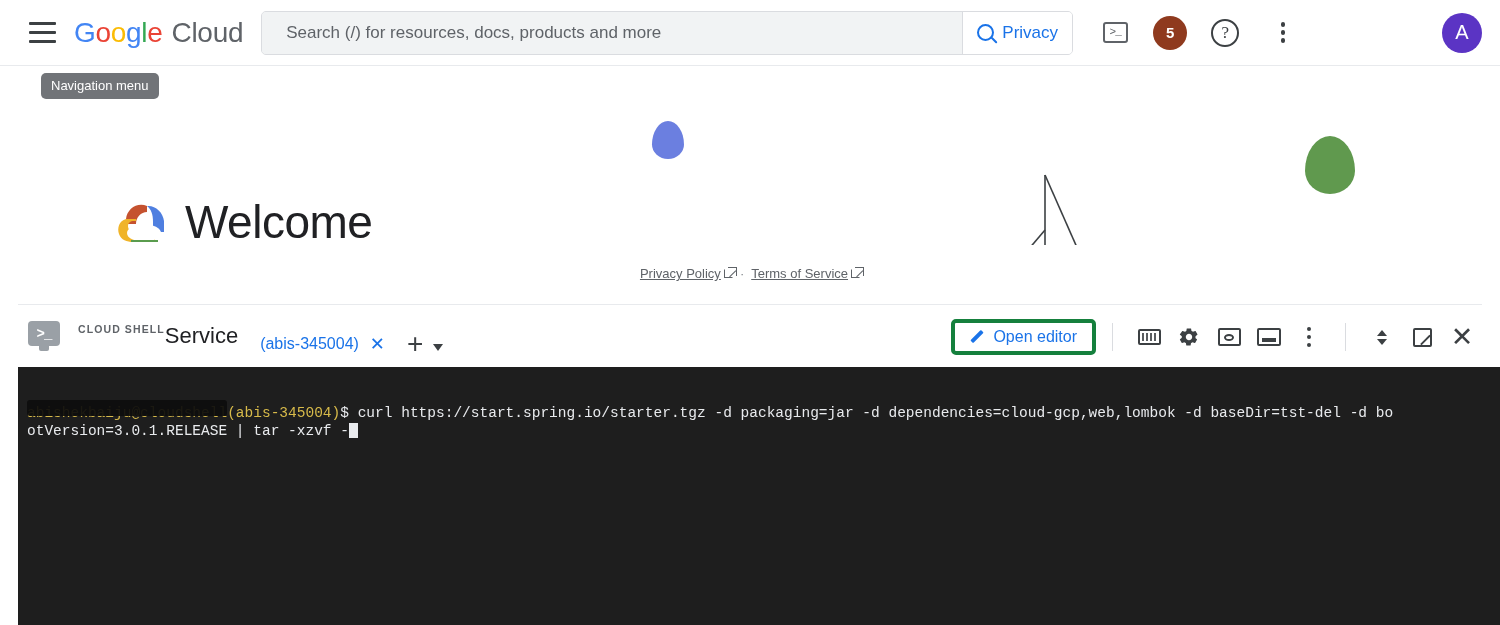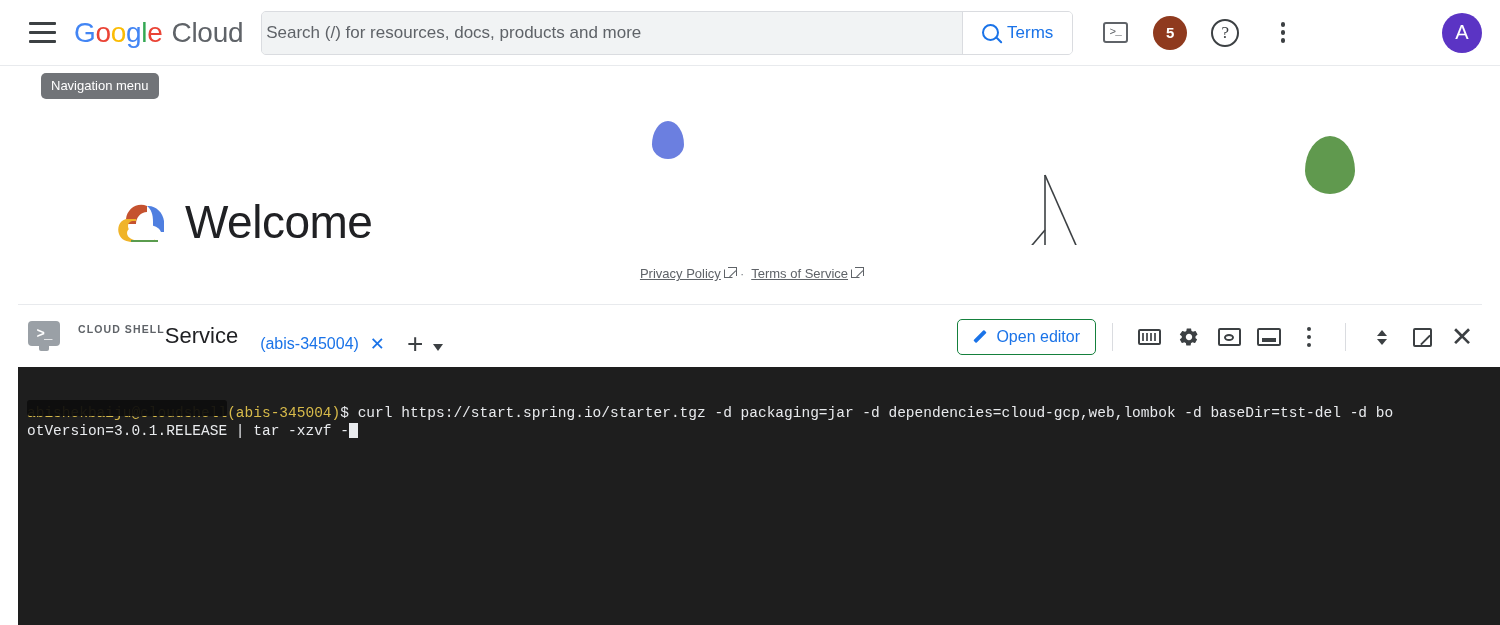--- a/index.html
+++ b/index.html
@@ -72,21 +72,21 @@
     margin-left: 18px;
     height: 44px; width: 812px;
     display: flex; align-items: stretch;
     border: 1px solid #dadce0; border-radius: 5px;
     overflow: hidden; background: #f1f3f4;
   }
   .searchinput {
     flex: 1; border: none; outline: none;
     background: #f1f3f4;
     font-size: 17px; color: #3c4043;
-    padding: 0 4px;
+    padding: 0 24px;
     font-family: "Liberation Sans", sans-serif;
   }
   .searchinput::placeholder { color: #5f6368; }
   .searchbtn {
     width: 110px; background: #ffffff;
     border-left: 1px solid #dadce0;
     display: flex; align-items: center; justify-content: center;
     gap: 8px; cursor: pointer;
   }
   .searchbtn .slabel { color: #1a73e8; font-size: 17px; }
@@ -286,21 +286,21 @@
     border-right: 5px solid transparent;
     border-top: 7px solid #3c4043;
     cursor: pointer;
   }
 
   .shell-tools {
     position: absolute; right: 18px; top: 8px;
     height: 48px; display: flex; align-items: center; gap: 0;
   }
   .open-editor {
-    height: 36px; border: 1px solid #15803d; border-radius: 5px;
+    height: 36px; border: 4px solid #15803d; border-radius: 5px;
     display: flex; align-items: center; gap: 8px;
     padding: 0 15px; cursor: pointer; background: #fff;
     color: #1a73e8; font-size: 16px; white-space: nowrap;
   }
   .pencil {
     width: 15px; height: 15px; position: relative; display: inline-block;
   }
   .pencil::before {
     content: ""; position: absolute;
     left: 5px; top: -1px; width: 4px; height: 15px;
@@ -422,21 +422,21 @@
     <span class="g5">l</span>
     <span class="g6">e</span>
     <span class="cloudword">Cloud</span>
   </div>
 
 
   <div class="searchwrap">
     <input class="searchinput" type="text" placeholder="Search (/) for resources, docs, products and more" style="">
     <div class="searchbtn">
       <span class="mag"></span>
-      <span class="slabel">Terms</span>
+      <span class="slabel">Privacy</span>
     </div>
   </div>
 
   <div class="hdr-icons">
     <div class="icon-btn">
       <span class="shell-ico">&gt;_</span>
     </div>
     <div class="notif-badge">
       <span>5</span>
     </div>

